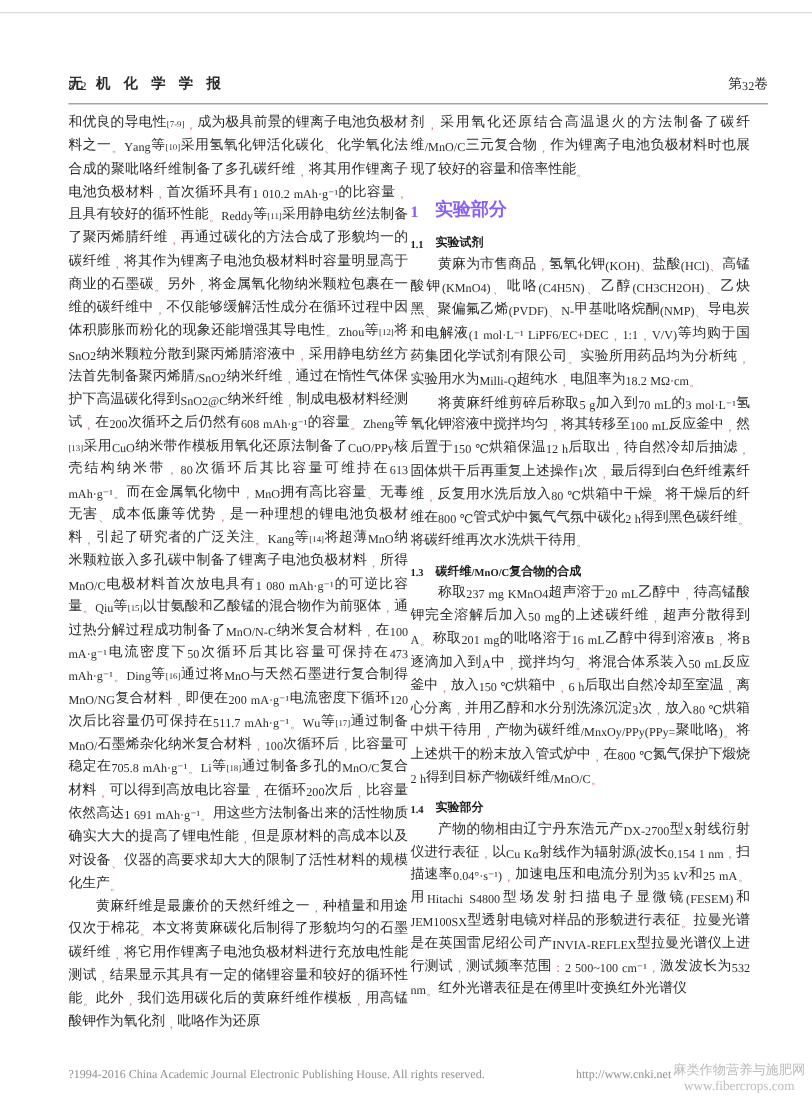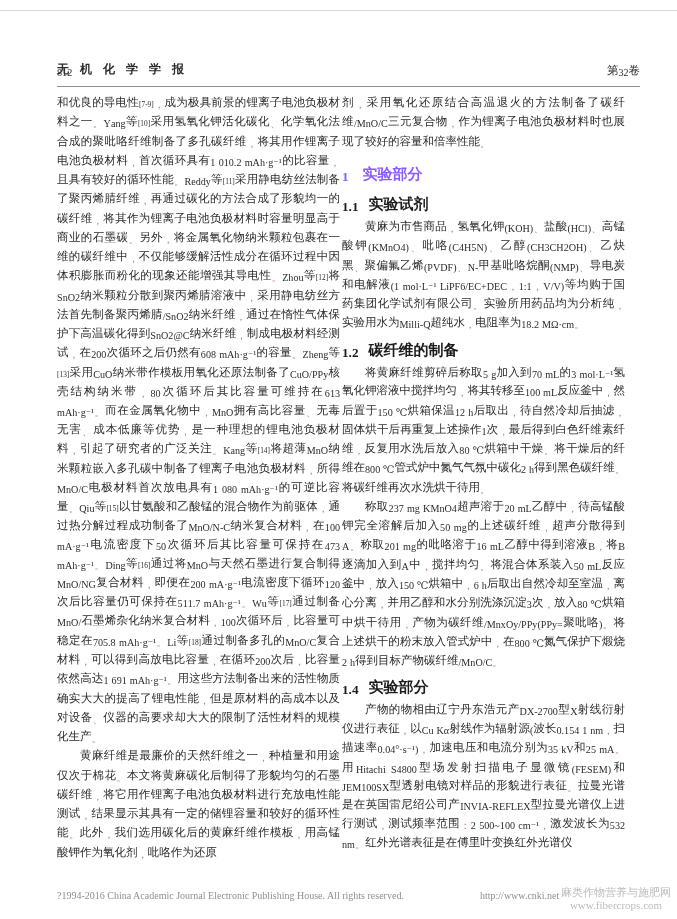--- a/index.html
+++ b/index.html
@@ -44,21 +44,21 @@
     margin:0; font-size:11.5px; line-height:17px;
     text-align:justify;
   }
   p.indent { text-indent:2em; }
 
   h2.sec {
     margin:13px 0 10px 0; font-size:15px; font-weight:bold; color:#8b5cf6;
   }
   h2.sec .sec-num { margin-right:14px; }
   h3.subsec {
-    margin:7px 0 3px 0; font-size:15px; font-weight:bold; color:#1c1c1c;
+    margin:7px 0 3px 0; font-size:10px; font-weight:bold; color:#1c1c1c;
   }
   h3.subsec .sub-num { margin-right:10px; }
 
   
   .lat { font-size:0.88em; vertical-align:-0.16em; }
   .pnc { color:#c97b7b; font-size:0.9em; vertical-align:-0.22em; }
   .ref { font-size:0.64em; vertical-align:-0.12em; }
 
   
   .page-footer {
@@ -96,25 +96,25 @@
 
       <h2 class="sec">
         <span class="sec-num typeset"><span class="lat">1</span></span><span class="typeset">实验部分</span>
       </h2>
 
       <h3 class="subsec">
         <span class="sub-num typeset"><span class="lat">1</span><span class="lat">.</span><span class="lat">1</span></span><span class="typeset">实验试剂</span>
       </h3>
       <p class="body-par typeset indent">黄麻为市售商品<span class="pnc">，</span>氢氧化钾<span class="lat">(</span><span class="lat">K</span><span class="lat">O</span><span class="lat">H</span><span class="lat">)</span><span class="pnc">、</span>盐酸<span class="lat">(</span><span class="lat">H</span><span class="lat">C</span><span class="lat">l</span><span class="lat">)</span><span class="pnc">、</span>高锰酸钾<span class="lat">(</span><span class="lat">K</span><span class="lat">M</span><span class="lat">n</span><span class="lat">O</span><span class="lat">4</span><span class="lat">)</span><span class="pnc">、</span>吡咯<span class="lat">(</span><span class="lat">C</span><span class="lat">4</span><span class="lat">H</span><span class="lat">5</span><span class="lat">N</span><span class="lat">)</span><span class="pnc">、</span>乙醇<span class="lat">(</span><span class="lat">C</span><span class="lat">H</span><span class="lat">3</span><span class="lat">C</span><span class="lat">H</span><span class="lat">2</span><span class="lat">O</span><span class="lat">H</span><span class="lat">)</span><span class="pnc">、</span>乙炔黑<span class="pnc">、</span>聚偏氟乙烯<span class="lat">(</span><span class="lat">P</span><span class="lat">V</span><span class="lat">D</span><span class="lat">F</span><span class="lat">)</span><span class="pnc">、</span><span class="lat">N</span><span class="lat">-</span>甲基吡咯烷酮<span class="lat">(</span><span class="lat">N</span><span class="lat">M</span><span class="lat">P</span><span class="lat">)</span><span class="pnc">、</span>导电炭和电解液<span class="lat">(</span><span class="lat">1</span> <span class="lat">m</span><span class="lat">o</span><span class="lat">l</span><span class="lat">·</span><span class="lat">L</span><span class="lat">⁻</span><span class="lat">¹</span> <span class="lat">L</span><span class="lat">i</span><span class="lat">P</span><span class="lat">F</span><span class="lat">6</span><span class="lat">/</span><span class="lat">E</span><span class="lat">C</span><span class="lat">+</span><span class="lat">D</span><span class="lat">E</span><span class="lat">C</span><span class="pnc">，</span><span class="lat">1</span><span class="lat">:</span><span class="lat">1</span><span class="pnc">，</span><span class="lat">V</span><span class="lat">/</span><span class="lat">V</span><span class="lat">)</span>等均购于国药集团化学试剂有限公司<span class="pnc">。</span>实验所用药品均为分析纯<span class="pnc">，</span>实验用水为<span class="lat">M</span><span class="lat">i</span><span class="lat">l</span><span class="lat">l</span><span class="lat">i</span><span class="lat">-</span><span class="lat">Q</span>超纯水<span class="pnc">，</span>电阻率为<span class="lat">1</span><span class="lat">8</span><span class="lat">.</span><span class="lat">2</span> <span class="lat">M</span><span class="lat">Ω</span><span class="lat">·</span><span class="lat">c</span><span class="lat">m</span><span class="pnc">。</span></p>
 
-      <h3 class="subsec">
-        <span class="sub-num typeset"><span class="lat">1</span><span class="lat">.</span><span class="lat">2</span></span><span class="typeset">碳纤维的制备</span>
-      </h3>
       <p class="body-par typeset indent">将黄麻纤维剪碎后称取<span class="lat">5</span> <span class="lat">g</span>加入到<span class="lat">7</span><span class="lat">0</span> <span class="lat">m</span><span class="lat">L</span>的<span class="lat">3</span> <span class="lat">m</span><span class="lat">o</span><span class="lat">l</span><span class="lat">·</span><span class="lat">L</span><span class="lat">⁻</span><span class="lat">¹</span>氢氧化钾溶液中搅拌均匀<span class="pnc">，</span>将其转移至<span class="lat">1</span><span class="lat">0</span><span class="lat">0</span> <span class="lat">m</span><span class="lat">L</span>反应釜中<span class="pnc">，</span>然后置于<span class="lat">1</span><span class="lat">5</span><span class="lat">0</span> <span class="lat">℃</span>烘箱保温<span class="lat">1</span><span class="lat">2</span> <span class="lat">h</span>后取出<span class="pnc">，</span>待自然冷却后抽滤<span class="pnc">，</span>固体烘干后再重复上述操作<span class="lat">1</span>次<span class="pnc">，</span>最后得到白色纤维素纤维<span class="pnc">，</span>反复用水洗后放入<span class="lat">8</span><span class="lat">0</span> <span class="lat">℃</span>烘箱中干燥<span class="pnc">。</span>将干燥后的纤维在<span class="lat">8</span><span class="lat">0</span><span class="lat">0</span> <span class="lat">℃</span>管式炉中氮气气氛中碳化<span class="lat">2</span> <span class="lat">h</span>得到黑色碳纤维<span class="pnc">。</span>将碳纤维再次水洗烘干待用<span class="pnc">。</span></p>
 
+      <h3 class="subsec">
+        <span class="sub-num typeset"><span class="lat">1</span><span class="lat">.</span><span class="lat">3</span></span><span class="typeset">碳纤维<span class="lat">/</span><span class="lat">M</span><span class="lat">n</span><span class="lat">O</span><span class="lat">/</span><span class="lat">C</span>复合物的合成</span>
+      </h3>
       <p class="body-par typeset indent">称取<span class="lat">2</span><span class="lat">3</span><span class="lat">7</span> <span class="lat">m</span><span class="lat">g</span> <span class="lat">K</span><span class="lat">M</span><span class="lat">n</span><span class="lat">O</span><span class="lat">4</span>超声溶于<span class="lat">2</span><span class="lat">0</span> <span class="lat">m</span><span class="lat">L</span>乙醇中<span class="pnc">，</span>待高锰酸钾完全溶解后加入<span class="lat">5</span><span class="lat">0</span> <span class="lat">m</span><span class="lat">g</span>的上述碳纤维<span class="pnc">，</span>超声分散得到<span class="lat">A</span><span class="pnc">。</span>称取<span class="lat">2</span><span class="lat">0</span><span class="lat">1</span> <span class="lat">m</span><span class="lat">g</span>的吡咯溶于<span class="lat">1</span><span class="lat">6</span> <span class="lat">m</span><span class="lat">L</span>乙醇中得到溶液<span class="lat">B</span><span class="pnc">，</span>将<span class="lat">B</span>逐滴加入到<span class="lat">A</span>中<span class="pnc">，</span>搅拌均匀<span class="pnc">。</span>将混合体系装入<span class="lat">5</span><span class="lat">0</span> <span class="lat">m</span><span class="lat">L</span>反应釜中<span class="pnc">，</span>放入<span class="lat">1</span><span class="lat">5</span><span class="lat">0</span> <span class="lat">℃</span>烘箱中<span class="pnc">，</span><span class="lat">6</span> <span class="lat">h</span>后取出自然冷却至室温<span class="pnc">，</span>离心分离<span class="pnc">，</span>并用乙醇和水分别洗涤沉淀<span class="lat">3</span>次<span class="pnc">，</span>放入<span class="lat">8</span><span class="lat">0</span> <span class="lat">℃</span>烘箱中烘干待用<span class="pnc">，</span>产物为碳纤维<span class="lat">/</span><span class="lat">M</span><span class="lat">n</span><span class="lat">x</span><span class="lat">O</span><span class="lat">y</span><span class="lat">/</span><span class="lat">P</span><span class="lat">P</span><span class="lat">y</span><span class="lat">(</span><span class="lat">P</span><span class="lat">P</span><span class="lat">y</span><span class="lat">=</span>聚吡咯<span class="lat">)</span><span class="pnc">。</span>将上述烘干的粉末放入管式炉中<span class="pnc">，</span>在<span class="lat">8</span><span class="lat">0</span><span class="lat">0</span> <span class="lat">℃</span>氮气保护下煅烧<span class="lat">2</span> <span class="lat">h</span>得到目标产物碳纤维<span class="lat">/</span><span class="lat">M</span><span class="lat">n</span><span class="lat">O</span><span class="lat">/</span><span class="lat">C</span><span class="pnc">。</span></p>
 
       <h3 class="subsec">
         <span class="sub-num typeset"><span class="lat">1</span><span class="lat">.</span><span class="lat">4</span></span><span class="typeset">实验部分</span>
       </h3>
       <p class="body-par typeset indent">产物的物相由辽宁丹东浩元产<span class="lat">D</span><span class="lat">X</span><span class="lat">-</span><span class="lat">2</span><span class="lat">7</span><span class="lat">0</span><span class="lat">0</span>型<span class="lat">X</span>射线衍射仪进行表征<span class="pnc">，</span>以<span class="lat">C</span><span class="lat">u</span> <span class="lat">K</span><span class="lat">α</span>射线作为辐射源<span class="lat">(</span>波长<span class="lat">0</span><span class="lat">.</span><span class="lat">1</span><span class="lat">5</span><span class="lat">4</span> <span class="lat">1</span> <span class="lat">n</span><span class="lat">m</span><span class="pnc">，</span>扫描速率<span class="lat">0</span><span class="lat">.</span><span class="lat">0</span><span class="lat">4</span><span class="lat">°</span><span class="lat">·</span><span class="lat">s</span><span class="lat">⁻</span><span class="lat">¹</span><span class="lat">)</span><span class="pnc">，</span>加速电压和电流分别为<span class="lat">3</span><span class="lat">5</span> <span class="lat">k</span><span class="lat">V</span>和<span class="lat">2</span><span class="lat">5</span> <span class="lat">m</span><span class="lat">A</span><span class="pnc">。</span>用<span class="lat">H</span><span class="lat">i</span><span class="lat">t</span><span class="lat">a</span><span class="lat">c</span><span class="lat">h</span><span class="lat">i</span> <span class="lat">S</span><span class="lat">4</span><span class="lat">8</span><span class="lat">0</span><span class="lat">0</span>型场发射扫描电子显微镜<span class="lat">(</span><span class="lat">F</span><span class="lat">E</span><span class="lat">S</span><span class="lat">E</span><span class="lat">M</span><span class="lat">)</span>和<span class="lat">J</span><span class="lat">E</span><span class="lat">M</span><span class="lat">1</span><span class="lat">0</span><span class="lat">0</span><span class="lat">S</span><span class="lat">X</span>型透射电镜对样品的形貌进行表征<span class="pnc">。</span>拉曼光谱是在英国雷尼绍公司产<span class="lat">I</span><span class="lat">N</span><span class="lat">V</span><span class="lat">I</span><span class="lat">A</span><span class="lat">-</span><span class="lat">R</span><span class="lat">E</span><span class="lat">F</span><span class="lat">L</span><span class="lat">E</span><span class="lat">X</span>型拉曼光谱仪上进行测试<span class="pnc">，</span>测试频率范围<span class="pnc">：</span><span class="lat">2</span> <span class="lat">5</span><span class="lat">0</span><span class="lat">0</span><span class="lat">~</span><span class="lat">1</span><span class="lat">0</span><span class="lat">0</span> <span class="lat">c</span><span class="lat">m</span><span class="lat">⁻</span><span class="lat">¹</span><span class="pnc">，</span>激发波长为<span class="lat">5</span><span class="lat">3</span><span class="lat">2</span> <span class="lat">n</span><span class="lat">m</span><span class="pnc">。</span>红外光谱表征是在傅里叶变换红外光谱仪</p>
     </div>
   </div>
 
   <footer class="page-footer">

